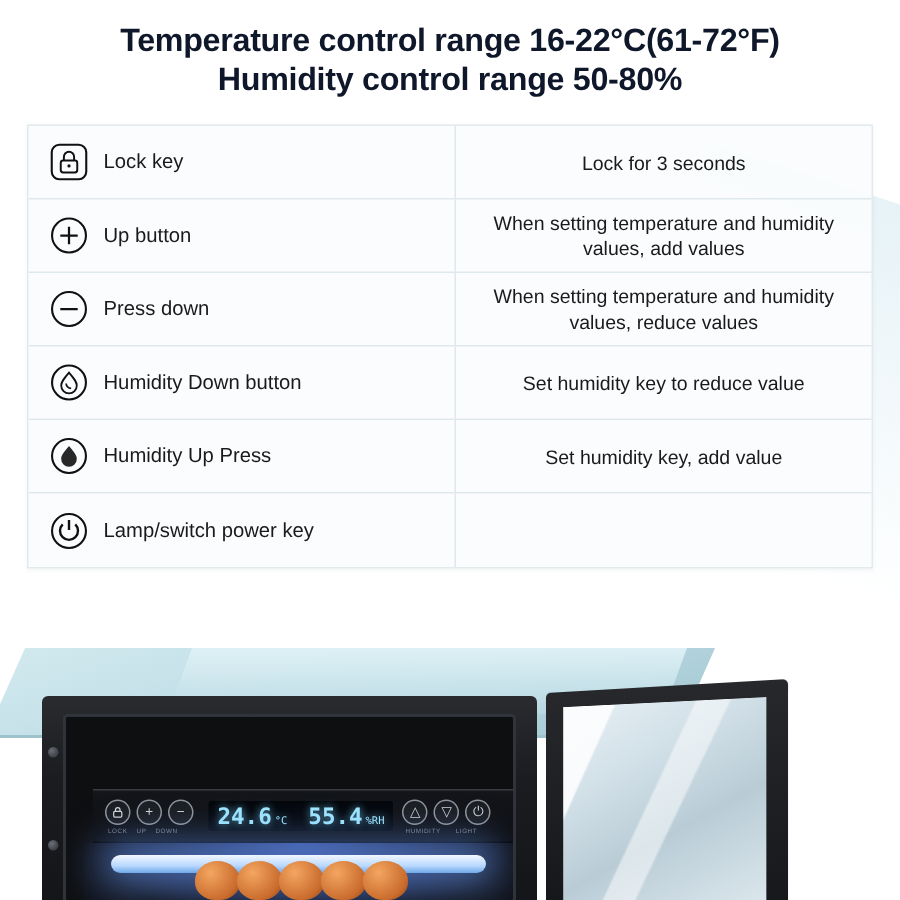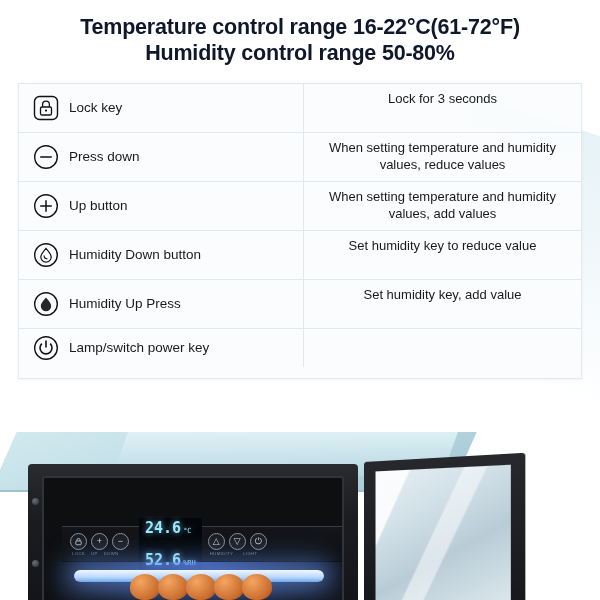--- a/index.html
+++ b/index.html
@@ -35,33 +35,34 @@
     background: rgba(250,252,253,0.96);
     border: 1px solid #e2eaee;
     box-shadow: 0 1px 3px rgba(120,140,150,0.10);
   }
   .row {
     display: flex;
     align-items: stretch;
     border-bottom: 1px solid #dfe8ec;
     min-height: 49px;
   }
-  .row:last-child { border-bottom: none; flex-direction: column; }
+  .row:last-child { border-bottom: none; }
 
   .cell-left {
     width: 285px;
     display: flex;
     align-items: center;
     gap: 10px;
     padding: 6px 8px 6px 14px;
     border-right: 1px solid #dfe8ec;
   }
   .cell-right {
     flex: 1;
     display: flex;
+    align-items: center;
     justify-content: center;
     padding: 6px 12px;
     text-align: center;
   }
   .label {
     font-size: 13.5px;
     color: #1a1a1a;
     line-height: 16px;
   }
   .desc {
@@ -159,26 +160,25 @@
   .p-row { display: flex; align-items: center; }
   .p-cap { font-size: 4.2px; color: #7d848a; letter-spacing: .4px; margin-top: 1px; }
   .readout {
     display: flex; align-items: baseline; gap: 2px;
     color: #9fe8ff; font-family: "DejaVu Sans Mono", monospace;
     text-shadow: 0 0 6px rgba(120,220,255,0.8);
   }
   .r-big { font-size: 15px; font-weight: bold; }
   .r-small { font-size: 7px; }
   .readout-box {
-    display:flex; gap: 14px; align-items: flex-start;
+    display:flex; gap: 14px; align-items: center;
     padding: 1px 6px;
     margin: 0 6px;
     background: #04060a;
     border-radius: 2px;
-    flex-direction: column;
   }
   
   .lightbar {
     position: absolute;
     left: 30px; top: 92px;
     width: 250px; height: 12px;
     background: linear-gradient(180deg,#f2f7ff,#b9d8ff 60%, #6ea8e8);
     border-radius: 6px;
     box-shadow: 0 0 26px 10px rgba(110,160,255,0.55);
   }
@@ -250,42 +250,42 @@
     <div class="cell-right">
       <span class="desc">Lock for 3 seconds</span>
     </div>
   </div>
 
   <div class="row">
     <div class="cell-left">
       <span class="icon">
         <svg width="26" height="26" viewBox="0 0 26 26">
           <circle cx="13" cy="13" r="11.3" fill="none" stroke="#111" stroke-width="1.4"></circle>
+          <path d="M13 7.2 V18.8 M7.2 13 H18.8" stroke="#111" stroke-width="1.5" fill="none"></path>
+        </svg>
+      </span>
+      <span class="label">Up button</span>
+    </div>
+    <div class="cell-right">
+      <span class="desc">When setting temperature and humidity values, add values</span>
+    </div>
+  </div>
+
+  <div class="row">
+    <div class="cell-left">
+      <span class="icon">
+        <svg width="26" height="26" viewBox="0 0 26 26">
+          <circle cx="13" cy="13" r="11.3" fill="none" stroke="#111" stroke-width="1.4"></circle>
           <path d="M7.2 13 H18.8" stroke="#111" stroke-width="1.5" fill="none"></path>
         </svg>
       </span>
       <span class="label">Press down</span>
     </div>
     <div class="cell-right">
       <span class="desc">When setting temperature and humidity values, reduce values</span>
-    </div>
-  </div>
-
-  <div class="row">
-    <div class="cell-left">
-      <span class="icon">
-        <svg width="26" height="26" viewBox="0 0 26 26">
-          <circle cx="13" cy="13" r="11.3" fill="none" stroke="#111" stroke-width="1.4"></circle>
-          <path d="M13 7.2 V18.8 M7.2 13 H18.8" stroke="#111" stroke-width="1.5" fill="none"></path>
-        </svg>
-      </span>
-      <span class="label">Up button</span>
-    </div>
-    <div class="cell-right">
-      <span class="desc">When setting temperature and humidity values, add values</span>
     </div>
   </div>
 
   <div class="row">
     <div class="cell-left">
       <span class="icon">
         <svg width="26" height="26" viewBox="0 0 26 26">
           <circle cx="13" cy="13" r="11.3" fill="none" stroke="#111" stroke-width="1.4"></circle>
           <path d="M13 6.4 C16.6 10.6 18.2 12.6 18.2 15 a5.2 5.2 0 0 1 -10.4 0 C7.8 12.6 9.4 10.6 13 6.4 Z" fill="none" stroke="#111" stroke-width="1.2"></path>
           <path d="M11.1 13.6 a3.3 3.3 0 0 0 3.3 3.3" fill="none" stroke="#111" stroke-width="1.1"></path>
@@ -361,21 +361,21 @@
             <span class="p-cap">DOWN</span>
           </div>
         </div>
 
         <div class="readout-box">
           <span class="readout">
             <span class="r-big">24.6</span>
             <span class="r-small">°C</span>
           </span>
           <span class="readout">
-            <span class="r-big">52.6</span>
+            <span class="r-big">55.4</span>
             <span class="r-small">%RH</span>
           </span>
         </div>
 
         <div class="p-group">
           <div class="p-row">
             <div class="p-btn">△</div>
             <div class="p-btn">▽</div>
             <div class="p-btn">⏻</div>
           </div>

